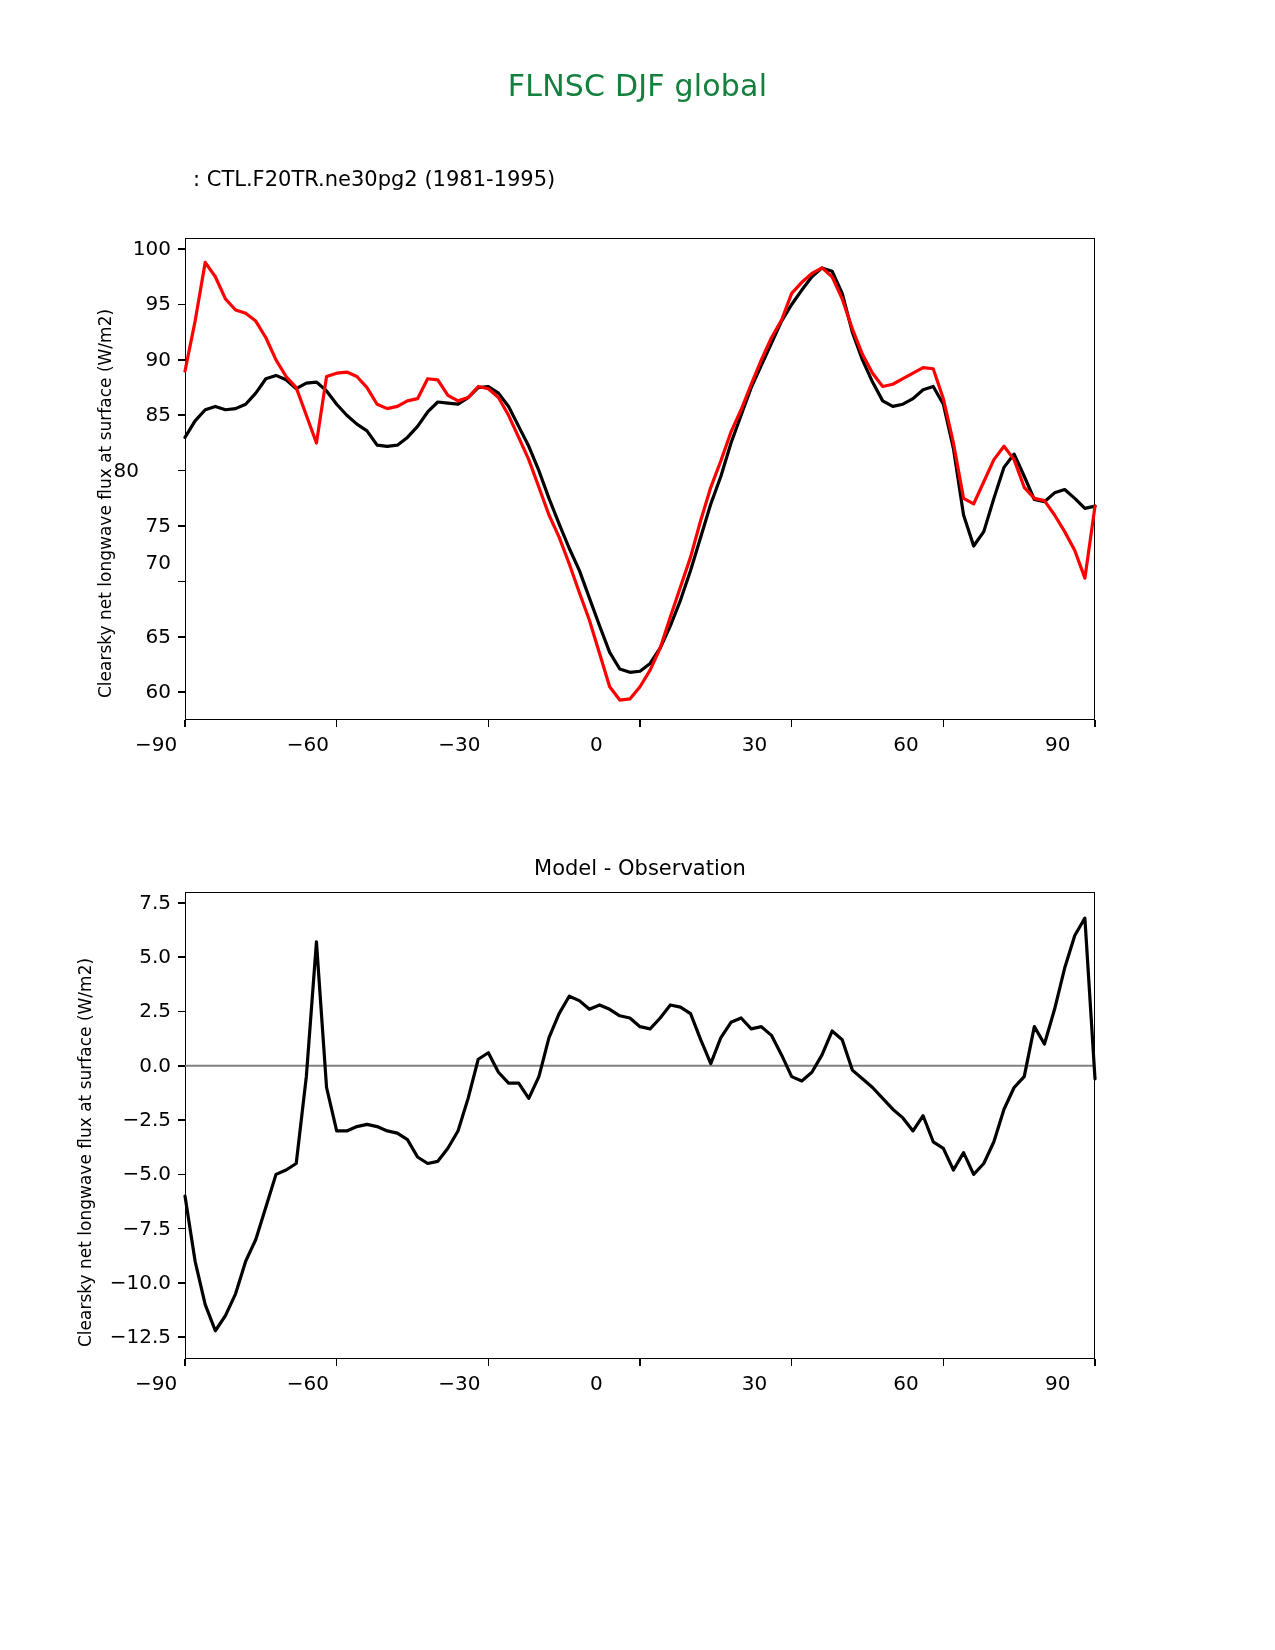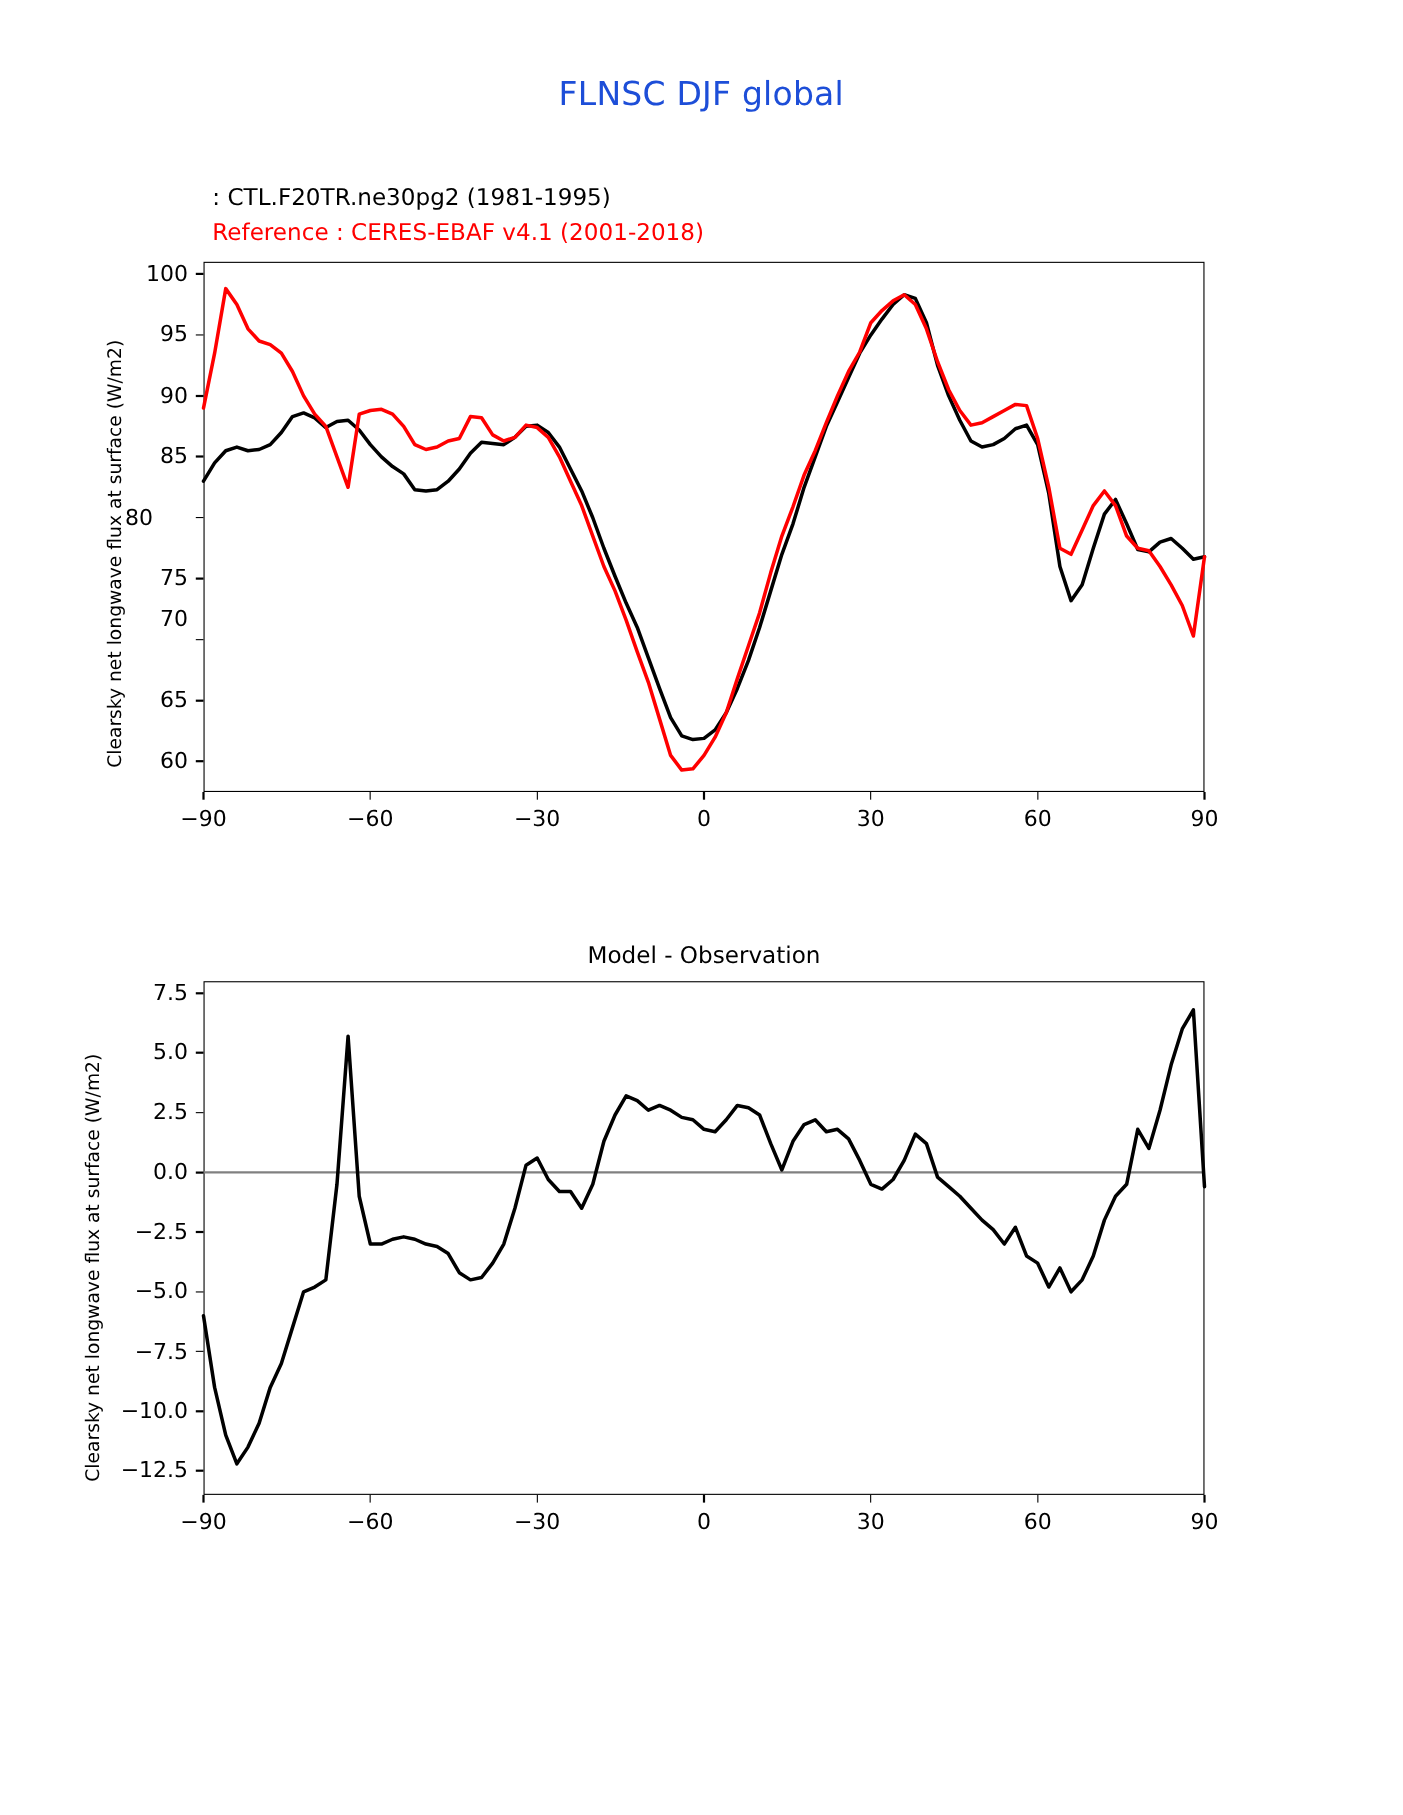--- a/index.html
+++ b/index.html
@@ -20,21 +20,21 @@
     width: 1275px;
     height: 1650px;
   }
   #main-title {
     position: absolute;
     top: 68px;
     left: 0;
     width: 1275px;
     text-align: center;
     font-size: 30px;
-    color: #1d4ed8;
+    color: #15803d;
     letter-spacing: 0.2px;
   }
   .legend {
     position: absolute;
     left: 193px;
     top: 163px;
     font-size: 21px;
     line-height: 32px;
   }
   .legend .model-line { color: #000000; }
@@ -58,21 +58,21 @@
   }
   .ytick {
     position: absolute;
     font-size: 20px;
     text-align: right;
     white-space: nowrap;
   }
   .xtick {
     position: absolute;
     font-size: 20px;
-    text-align: center;
+    text-align: left;
     white-space: nowrap;
   }
   .tickmark-y {
     position: absolute;
     width: 7px;
     height: 1.6px;
     background: #000;
   }
   .tickmark-x {
     position: absolute;
@@ -97,21 +97,20 @@
 </style>
 </head>
 <body>
 
 <div class="page">
 
   <div id="main-title">FLNSC DJF global</div>
 
   <div class="legend">
     <div class="model-line">: CTL.F20TR.ne30pg2 (1981-1995)</div>
-    <div class="ref-line">Reference : CERES-EBAF v4.1 (2001-2018)</div>
   </div>
 
   <div class="panel" id="panel1" style="left:185px; top:238px; width:910px; height:482px;">
     <div class="plot-frame" style="left:0; top:0; width:910px; height:482px;"></div>
     <svg class="curves" id="panel1-svg" width="910" height="482">
         <path d="M0.00,199.45 L10.11,182.83 L20.22,171.75 L30.33,168.42 L40.44,171.75 L50.56,170.64 L60.67,166.21 L70.78,155.13 L80.89,140.72 L91.00,137.40 L101.11,141.83 L111.22,150.69 L121.33,145.15 L131.44,144.05 L141.56,152.91 L151.67,166.21 L161.78,177.29 L171.89,186.15 L182.00,192.80 L192.11,207.20 L202.22,208.31 L212.33,207.20 L222.44,199.45 L232.56,188.37 L242.67,173.96 L252.78,163.99 L262.89,165.10 L273.00,166.21 L283.11,159.56 L293.22,149.59 L303.33,148.48 L313.44,155.13 L323.56,168.42 L333.67,188.37 L343.78,208.31 L353.89,232.69 L364.00,260.39 L374.11,285.88 L384.22,310.25 L394.33,332.41 L404.44,360.11 L414.56,387.82 L424.67,414.41 L434.78,431.03 L444.89,434.35 L455.00,433.25 L465.11,425.49 L475.22,409.98 L485.33,387.82 L495.44,362.33 L505.56,332.41 L515.67,299.17 L525.78,265.93 L535.89,238.23 L546.00,204.99 L556.11,177.29 L566.22,149.59 L576.33,127.43 L586.44,105.26 L596.56,83.10 L606.67,66.48 L616.78,52.08 L626.89,38.78 L637.00,29.92 L647.11,33.24 L657.22,55.40 L667.33,94.18 L677.44,121.89 L687.56,144.05 L697.67,162.88 L707.78,168.42 L717.89,166.21 L728.00,160.67 L738.11,151.80 L748.22,148.48 L758.33,166.21 L768.44,210.53 L778.56,277.01 L788.67,308.04 L798.78,293.63 L808.89,260.39 L819.00,229.37 L829.11,216.07 L839.22,238.23 L849.33,261.50 L859.44,263.71 L869.56,254.85 L879.67,251.53 L889.78,260.39 L899.89,270.36 L910.00,268.15" fill="none" stroke="#000000" stroke-width="3.2" stroke-linejoin="round" stroke-linecap="round"></path>
         <path d="M0.00,132.97 L10.11,83.10 L20.22,24.38 L30.33,38.78 L40.44,60.94 L50.56,72.02 L60.67,75.35 L70.78,83.10 L80.89,99.72 L91.00,121.89 L101.11,138.51 L111.22,149.59 L121.33,177.29 L131.44,204.99 L141.56,138.51 L151.67,135.18 L161.78,134.07 L171.89,138.51 L182.00,149.59 L192.11,166.21 L202.22,170.64 L212.33,168.42 L222.44,162.88 L232.56,160.67 L242.67,140.72 L252.78,141.83 L262.89,157.34 L273.00,162.88 L283.11,159.56 L293.22,148.48 L303.33,150.69 L313.44,159.56 L323.56,177.29 L333.67,199.45 L343.78,221.61 L353.89,249.31 L364.00,277.01 L374.11,299.17 L384.22,325.77 L394.33,354.57 L404.44,382.28 L414.56,415.52 L424.67,448.76 L434.78,462.06 L444.89,460.95 L455.00,448.76 L465.11,432.14 L475.22,409.98 L485.33,378.95 L495.44,349.03 L505.56,319.12 L515.67,282.55 L525.78,249.31 L535.89,222.72 L546.00,193.91 L556.11,171.75 L566.22,146.26 L576.33,121.89 L586.44,99.72 L596.56,82.00 L606.67,55.40 L616.78,44.32 L626.89,35.46 L637.00,29.92 L647.11,38.78 L657.22,60.94 L667.33,90.86 L677.44,116.34 L687.56,135.18 L697.67,148.48 L707.78,146.26 L717.89,140.72 L728.00,135.18 L738.11,129.64 L748.22,130.75 L758.33,160.67 L768.44,204.99 L778.56,260.39 L788.67,265.93 L798.78,243.77 L808.89,221.61 L819.00,208.31 L829.11,221.61 L839.22,249.31 L849.33,260.39 L859.44,262.61 L869.56,277.01 L879.67,293.63 L889.78,312.47 L899.89,340.17 L910.00,268.15" fill="none" stroke="#ff0000" stroke-width="3.2" stroke-linejoin="round" stroke-linecap="round"></path>
       </svg>
     <div class="ylabel" style="left:-90px; top:460px; font-size:17px;">Clearsky net longwave flux at surface (W/m2)</div>
   <div class="tickmark-y" style="left: -7px; top: 453.499px;"></div>

